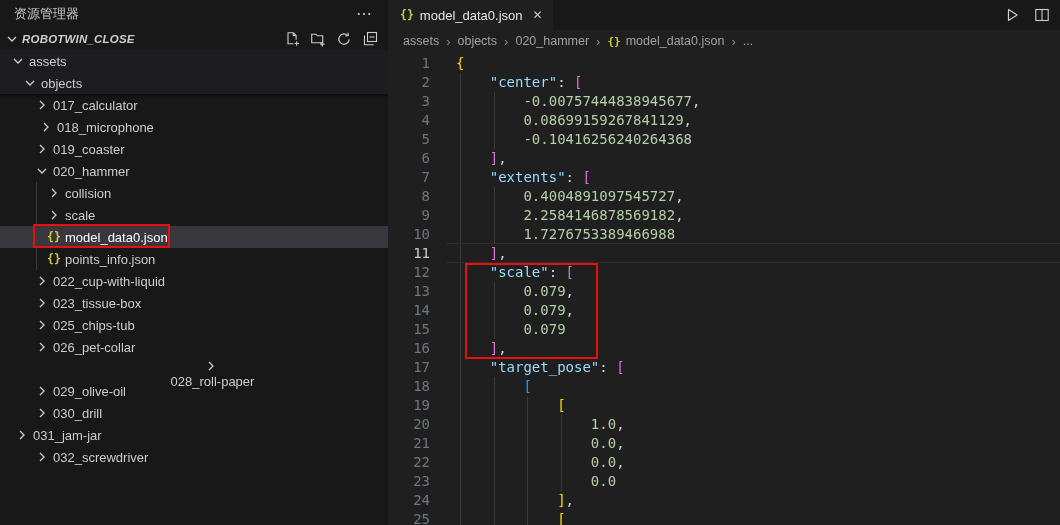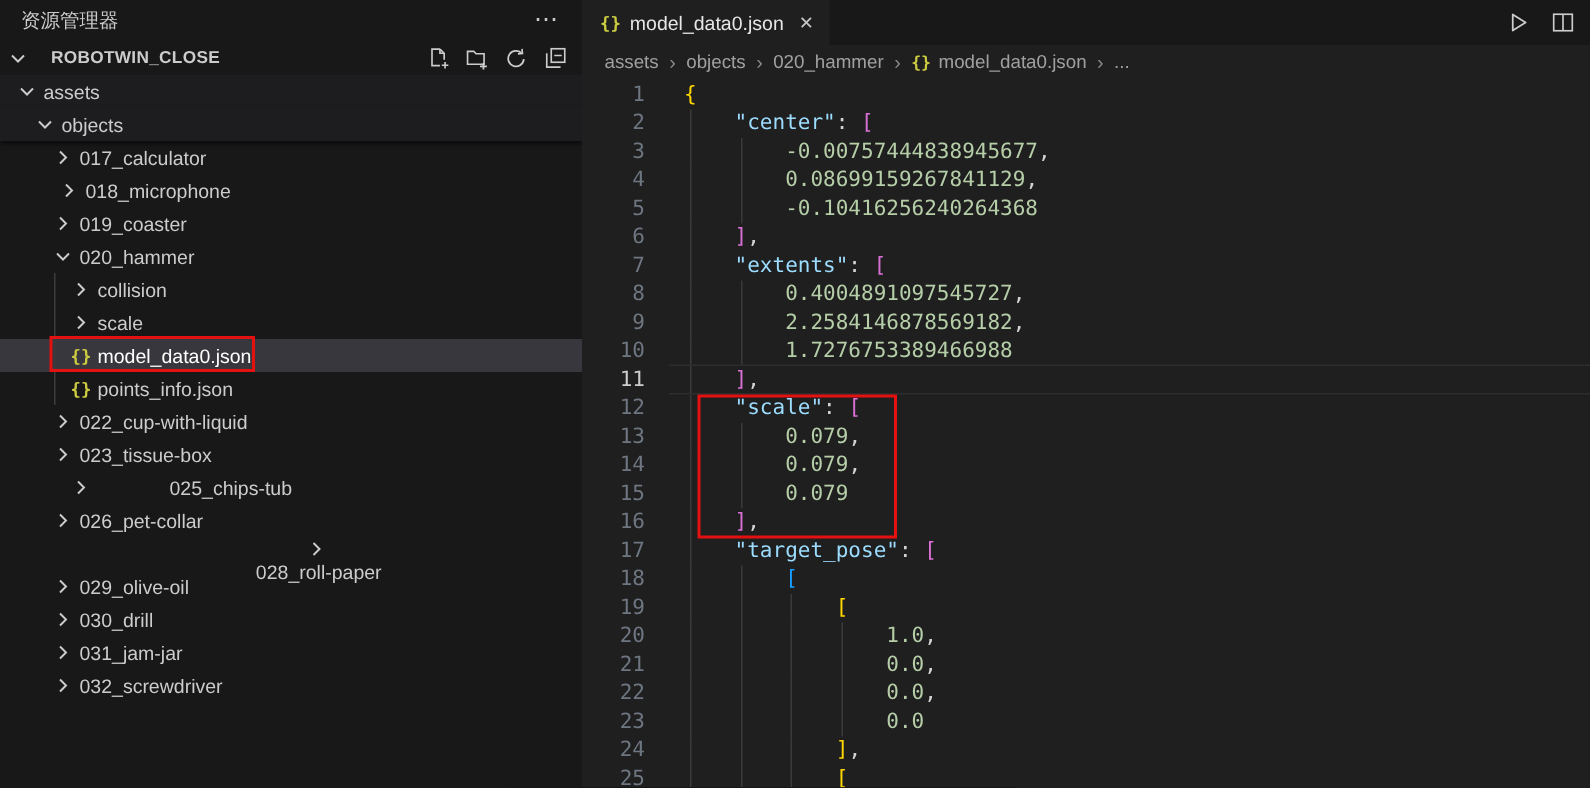--- a/index.html
+++ b/index.html
@@ -8,21 +8,21 @@
     position:relative; width:1060px; height:525px; overflow:hidden;
     background:var(--editor-bg); font-family:"Liberation Sans","DejaVu Sans",sans-serif;
     color:var(--text); font-size:13px; -webkit-font-smoothing:antialiased;
   }
   
   .sidebar { position:absolute; left:0; top:0; width:388px; height:525px; background:var(--sidebar-bg); }
   .sb-header { height:28px; display:flex; align-items:center; padding:0 12px 0 14px; }
   .sb-title { font-size:13px; color:var(--text); }
   .sb-more { margin-left:auto; background:none; border:0; color:var(--text); font-size:16px; line-height:14px; cursor:pointer; padding:2px 4px; }
   .section-row { height:22px; display:flex; align-items:center; padding:0 10px 0 4px; }
-  .section-name { font-weight:700; font-size:11.5px; letter-spacing:.2px; color:var(--text); margin-left:14px; }
+  .section-name { font-weight:700; font-size:11.5px; letter-spacing:.2px; color:var(--text); margin-left:2px;font-style:italic; }
   .section-actions { margin-left:auto; display:flex; gap:9px; align-items:center; }
   .icon-btn { background:none; border:0; color:var(--text); padding:0; width:17px; height:17px; display:flex; align-items:center; justify-content:center; cursor:pointer; }
   .icon-btn svg { display:block; }
   .chev { width:16px; height:16px; display:flex; align-items:center; justify-content:center; color:var(--text); flex:none; }
   
   .tree { position:absolute; top:50px; left:0; right:0; bottom:0; overflow:hidden; }
   .trow { position:relative; height:22px; display:flex; align-items:center; color:var(--text); cursor:pointer; }
   .trow .lbl { margin-left:3px; white-space:nowrap; }
   .trow.selected { background:var(--sel-bg); }
   .trow.selected .lbl { color:#ffffff; }
@@ -188,21 +188,21 @@
           <span class="lbl">022_cup-with-liquid</span>
         </div>
         <div class="trow" style="padding-left: 34px;">
           <span class="slot">
             <svg width="16" height="16" viewBox="0 0 16 16">
               <path d="M6 4l4 4-4 4" fill="none" stroke="currentColor" stroke-width="1.3"></path>
             </svg>
           </span>
           <span class="lbl">023_tissue-box</span>
         </div>
-        <div class="trow" style="padding-left: 46px; gap: 48px;">
+        <div class="trow" style="padding-left: 34px;">
           <span class="slot">
             <svg width="16" height="16" viewBox="0 0 16 16">
               <path d="M6 4l4 4-4 4" fill="none" stroke="currentColor" stroke-width="1.3"></path>
             </svg>
           </span>
           <span class="lbl">025_chips-tub</span>
         </div>
         <div class="trow" style="padding-left: 34px;">
           <span class="slot">
             <svg width="16" height="16" viewBox="0 0 16 16">
@@ -228,21 +228,21 @@
           <span class="lbl">029_olive-oil</span>
         </div>
         <div class="trow" style="padding-left: 34px;">
           <span class="slot">
             <svg width="16" height="16" viewBox="0 0 16 16">
               <path d="M6 4l4 4-4 4" fill="none" stroke="currentColor" stroke-width="1.3"></path>
             </svg>
           </span>
           <span class="lbl">030_drill</span>
         </div>
-        <div class="trow" style="padding-left: 34px;">
+        <div class="trow" style="padding-left: 14px;">
           <span class="slot">
             <svg width="16" height="16" viewBox="0 0 16 16">
               <path d="M6 4l4 4-4 4" fill="none" stroke="currentColor" stroke-width="1.3"></path>
             </svg>
           </span>
           <span class="lbl">031_jam-jar</span>
         </div>
         <div class="trow" style="padding-left: 34px;">
           <span class="slot">
             <svg width="16" height="16" viewBox="0 0 16 16">

